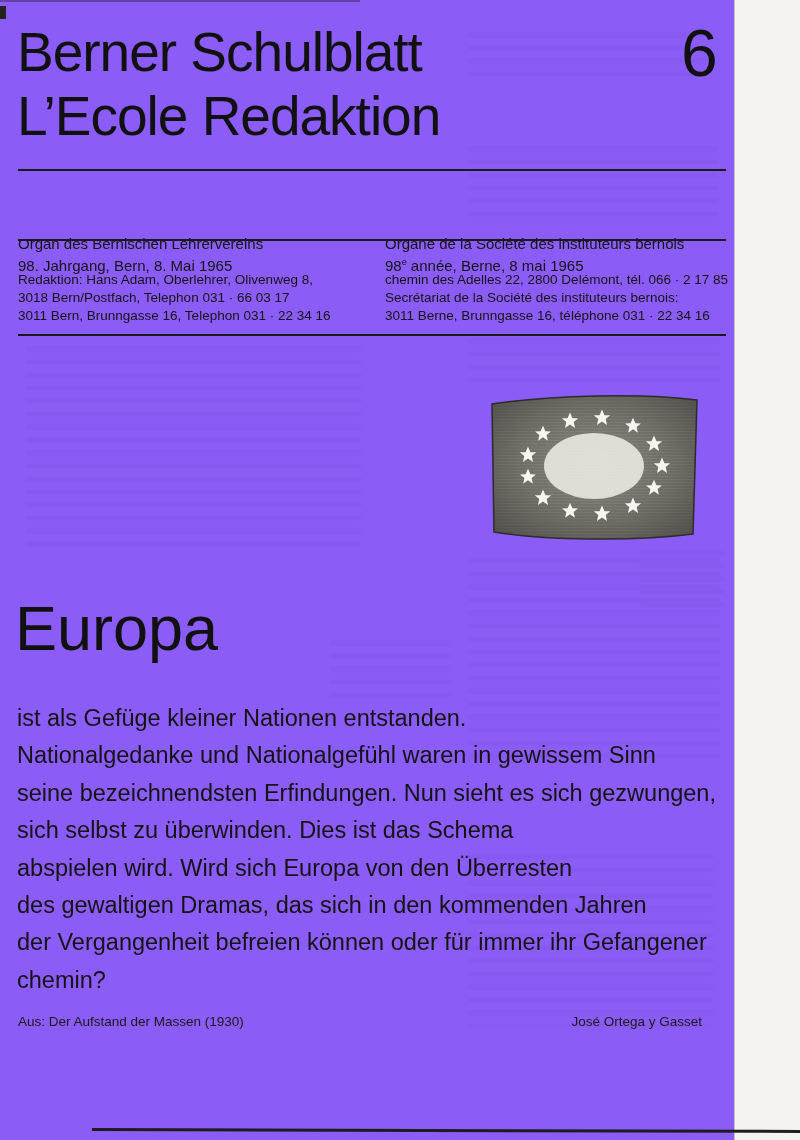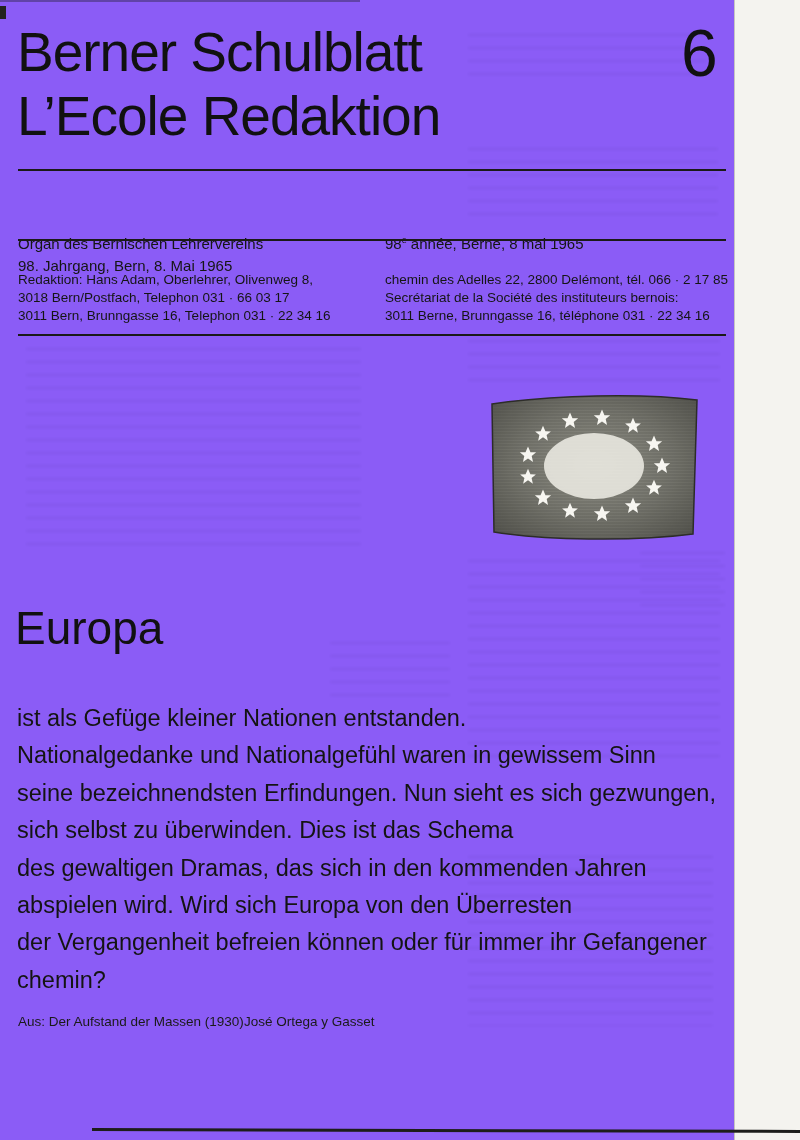--- a/index.html
+++ b/index.html
@@ -51,29 +51,29 @@
   .contact-col{position:absolute;top:252px;font-size:13.5px;line-height:17.8px;margin-top:19px;}
   .contact-left{left:18px;width:350px;}
   .contact-right{left:385px;width:345px;}
 
   sup{font-size:9px;vertical-align:6px;line-height:0;}
 
   .flag-figure{position:absolute;left:482px;top:390px;margin:0;}
 
   .article-heading{
     position:absolute;left:15px;top:588px;
-    font-size:46px;line-height:80px;font-weight:400;margin:0;color:#111;
+    font-size:63px;line-height:80px;font-weight:400;margin:0;color:#111;
   }
   .article-body{
     position:absolute;left:17px;top:700px;width:740px;
     font-size:23.5px;line-height:37.4px;color:#141413;
   }
   .footer-row{
     position:absolute;left:18px;top:1014px;width:684px;
-    display:flex;justify-content:flex-start;
+    display:flex;justify-content:space-between;
     font-size:13.5px;color:#1a1a18;
   }
 </style>
 </head>
 <body>
 
 <div class="page">
 
   <div class="edge-strip"></div>
   <div class="top-scan-line"></div>
@@ -93,20 +93,21 @@
   </h1>
   <div class="issue-number">6</div>
 
   <div class="rule rule1"></div>
 
   <div class="meta-col meta-left">
     <div>Organ des Bernischen Lehrervereins</div>
     <div>98. Jahrgang, Bern, 8. Mai 1965</div>
   </div>
   <div class="meta-col meta-right">
+    <div>Organe de la Société des instituteurs bernois</div>
     <div><span>98</span><sup>e</sup><span> année, Berne, 8 mai 1965</span></div>
   </div>
 
   <div class="rule rule2"></div>
 
   <div class="contact-col contact-left">
     <div>Redaktion: Hans Adam, Oberlehrer, Olivenweg 8,</div>
     <div>3018 Bern/Postfach, Telephon 031 · 66 03 17</div>
     <div>3011 Bern, Brunngasse 16, Telephon 031 · 22 34 16</div>
   </div>
@@ -152,22 +153,22 @@
     </svg>
   </figure>
 
   <h2 class="article-heading">Europa</h2>
 
   <div class="article-body">
     <div>ist als Gefüge kleiner Nationen entstanden.</div>
     <div>Nationalgedanke und Nationalgefühl waren in gewissem Sinn</div>
     <div>seine bezeichnendsten Erfindungen. Nun sieht es sich gezwungen,</div>
     <div>sich selbst zu überwinden. Dies ist das Schema</div>
+    <div>abspielen wird. Wird sich Europa von den Überresten</div>
     <div>des gewaltigen Dramas, das sich in den kommenden Jahren</div>
-    <div>abspielen wird. Wird sich Europa von den Überresten</div>
     <div>der Vergangenheit befreien können oder für immer ihr Gefangener</div>
     <div>chemin?</div>
   </div>
 
   <div class="footer-row">
     <span>Aus: Der Aufstand der Massen (1930)</span>
     <span>José Ortega y Gasset</span>
   </div>
 
   <div class="bottom-scan-line"></div>

